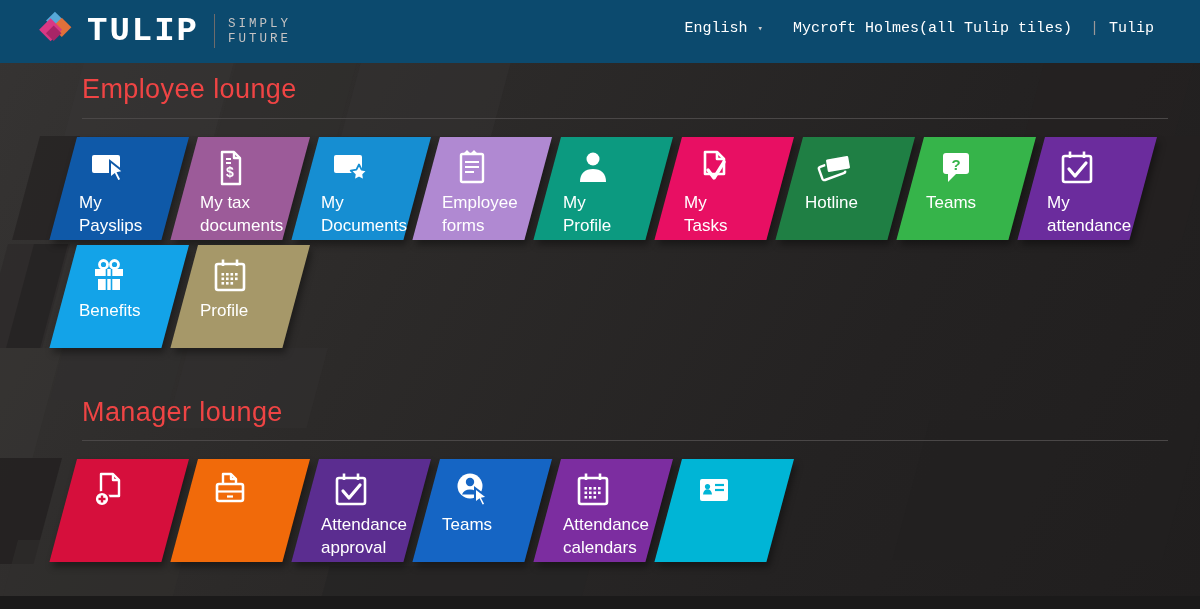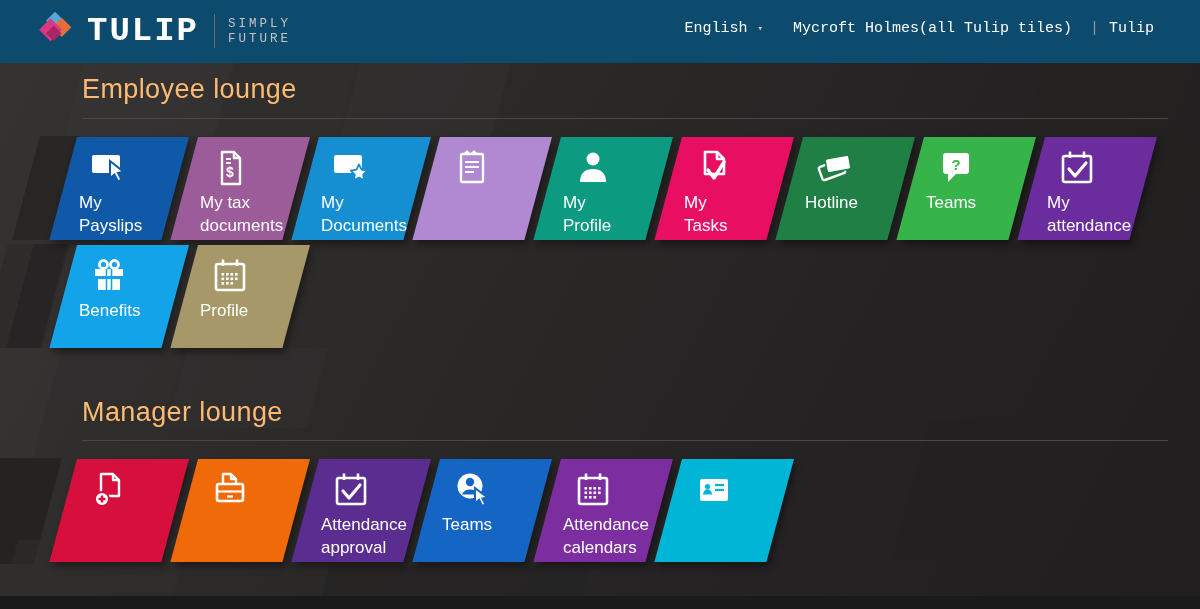--- a/index.html
+++ b/index.html
@@ -21,21 +21,21 @@
   .brand-sep{width:1px;height:34px;background:#6e6b6b;margin:0 13px 0 15px;}
   .tagline{font-size:12.5px;letter-spacing:3px;color:#c6c3c3;line-height:15px;padding-top:2px;}
   .topnav{position:absolute;top:20px;right:46px;display:flex;align-items:center;font-size:15px;color:#fff;}
   .lang{display:flex;align-items:center;cursor:pointer;margin-right:30px;}
   .caret{font-size:9px;color:#cfcccc;margin-left:10px;}
   .user-name{margin-right:18px;}
   .nav-sep{color:#9b9898;margin-right:10px;}
   .logout{cursor:pointer;}
 
   
-  .section-title{position:absolute;left:82px;font-size:27px;font-weight:300;color:#fdba74;letter-spacing:.4px;z-index:2;}
+  .section-title{position:absolute;left:82px;font-size:27px;font-weight:300;color:#ef4444;letter-spacing:.4px;z-index:2;}
   .rule{position:absolute;left:82px;width:1086px;height:1px;background:#4a4747;z-index:2;}
 
   
   .tile-row{position:absolute;left:77px;display:flex;gap:9px;z-index:3;}
   .tile{position:relative;width:112px;height:103px;cursor:pointer;}
   .tile::before{
     content:"";position:absolute;inset:0;background:var(--tile);
     transform:skewX(-15deg);transform-origin:top left;
     box-shadow:4px 5px 7px rgba(0,0,0,.38);
   }
@@ -148,20 +148,22 @@
     <div class="tile-inner">
       <span class="t-icon">
         <svg viewBox="0 0 40 40">
           <rect x="9" y="6" width="22" height="28" rx="1.5" fill="none" stroke="#fff" stroke-width="2.4"></rect>
           <path d="M12.5,6 l2.5,-2.5 2.5,2.5 M19.5,6 l2.5,-2.5 2.5,2.5" fill="none" stroke="#fff" stroke-width="2"></path>
           <line x1="13" y1="14" x2="27" y2="14" stroke="#fff" stroke-width="2"></line>
           <line x1="13" y1="19" x2="27" y2="19" stroke="#fff" stroke-width="2"></line>
           <line x1="13" y1="24" x2="22" y2="24" stroke="#fff" stroke-width="2"></line>
         </svg>
       </span>
+      <span class="t-label">Employee
+forms</span>
     </div>
   </div>
 
   <div class="tile" style="--tile: #0c9a80;">
     <div class="tile-inner">
       <span class="t-icon">
         <svg viewBox="0 0 40 40">
           <circle cx="20" cy="11" r="6.5" fill="#fff"></circle>
           <path d="M7,34 c0,-9 5,-13 13,-13 c8,0 13,4 13,13 z" fill="#fff"></path>
         </svg>

